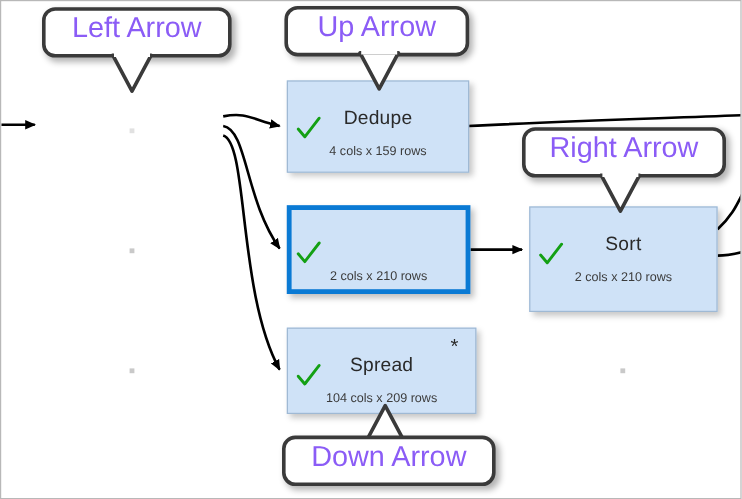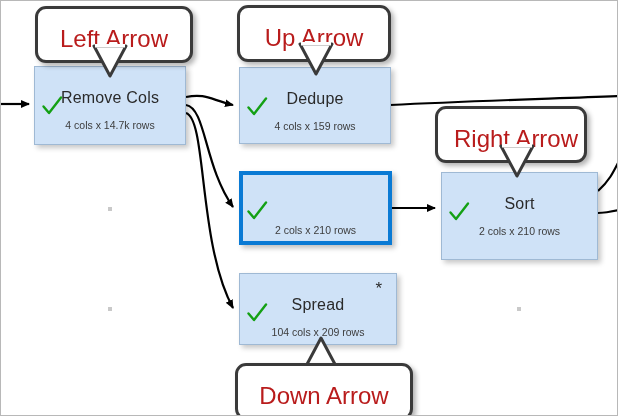--- a/index.html
+++ b/index.html
@@ -85,22 +85,22 @@
     z-index:9;
   }
   .callout .bubble{
     position:relative;
     background:#ffffff;
     border:3px solid #3a3a3a;
     border-radius:11px;
     box-shadow:3px 3px 5px rgba(0,0,0,0.30);
     text-align:center;
     font-size:24px;
-    color:#b91c1c;
-    padding:16px 16px 7px 16px;
+    color:#8b5cf6;
+    padding:1px 16px 7px 16px;
     white-space:nowrap;
     box-sizing:border-box;
   }
   .callout .tail{
     position:absolute;
     width:40px;height:34px;
   }
 </style>
 </head>
 <body>
@@ -143,27 +143,20 @@
       <path d="M391,207 L434,207" marker-end="url(#ah)"></path>
 
       <path d="M389,104 C470,100 540,98 618,95"></path>
 
       <path d="M597,190 C608,180 612,172 618,160"></path>
 
       <path d="M597,212 C606,212 610,211 618,209"></path>
     </g>
   </svg>
 
-  <div class="node" style="left:33px;top:65px;width:152px;height:79px;">
-    <svg class="check" viewBox="0 0 22 22">
-      <path d="M2.5,11.5 L8,18 L20,2.5" fill="none" stroke="#14a014" stroke-width="2.4" stroke-linecap="round" stroke-linejoin="round"></path>
-    </svg>
-    <div class="title">Remove Cols</div>
-    <div class="meta">4 cols x 14.7k rows</div>
-  </div>
 
   <div class="node" style="left:238px;top:66px;width:152px;height:77px;">
     <svg class="check" viewBox="0 0 22 22">
       <path d="M2.5,11.5 L8,18 L20,2.5" fill="none" stroke="#14a014" stroke-width="2.4" stroke-linecap="round" stroke-linejoin="round"></path>
     </svg>
     <div class="title">Dedupe</div>
     <div class="meta">4 cols x 159 rows</div>
   </div>
 
   <div class="node selected" style="left:238px;top:170px;width:153px;height:74px;">
@@ -203,21 +196,21 @@
   <div class="callout" style="left:236px;top:4px;width:154px;">
     <div class="bubble">
       <span>Up Arrow</span>
     </div>
     <svg class="tail" viewBox="0 0 40 34" style="left:59px;top:37px;">
       <path d="M4,2 L36,2 L20,32 z" fill="#ffffff" stroke="#3a3a3a" stroke-width="3" stroke-linejoin="round"></path>
       <path d="M5,1 L35,1" stroke="#ffffff" stroke-width="5"></path>
     </svg>
   </div>
 
-  <div class="callout" style="left:434px;top:105px;width:152px;">
+  <div class="callout" style="left:434px;top:105px;width:170px;">
     <div class="bubble">
       <span>Right Arrow</span>
     </div>
     <svg class="tail" viewBox="0 0 40 34" style="left:62px;top:38px;">
       <path d="M4,2 L36,2 L20,32 z" fill="#ffffff" stroke="#3a3a3a" stroke-width="3" stroke-linejoin="round"></path>
       <path d="M5,1 L35,1" stroke="#ffffff" stroke-width="5"></path>
     </svg>
   </div>
 
   <div class="callout" style="left:234px;top:362px;width:178px;">

